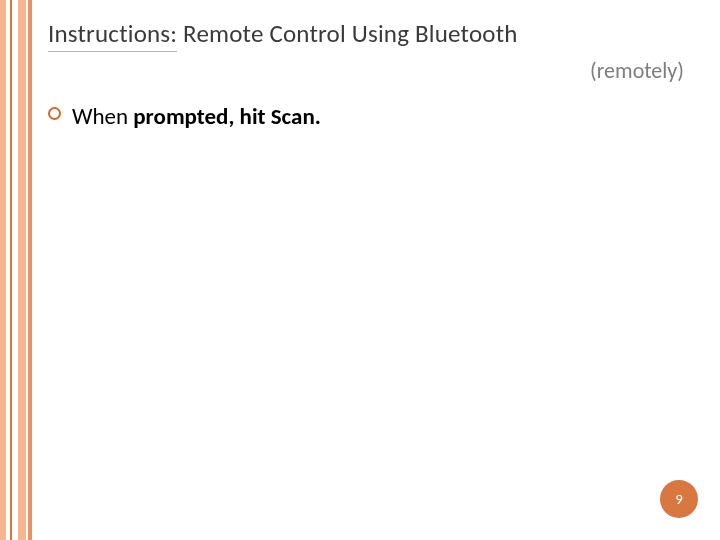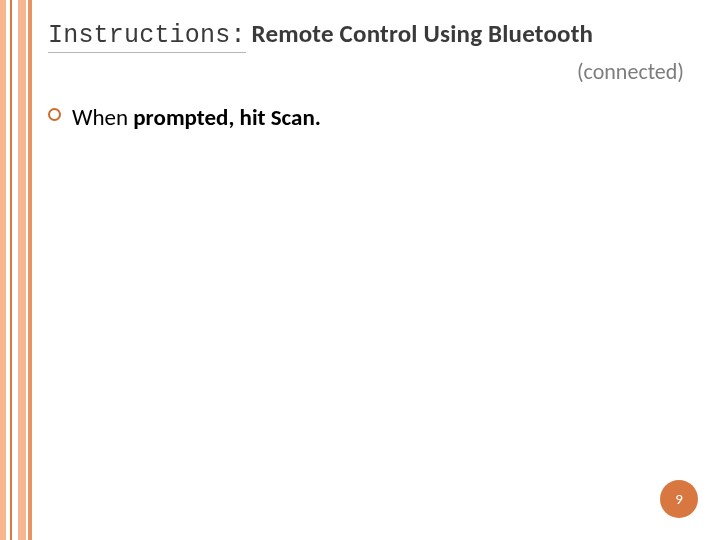--- a/index.html
+++ b/index.html
@@ -35,23 +35,22 @@
   .title {
     font-size: 25px;
     color: #3a3a3a;
     letter-spacing: 0.2px;
     font-weight: 400;
     padding-bottom: 4px;
   }
   .title .underline {
     border-bottom: 1.5px solid #b6b6b6;
     padding-bottom: 2px;
-    font-family: Liberation Mono, monospace;
   }
-  .title .bold { font-weight: 700; }
+  .title .bold { font-weight: 400; }
   .continued {
     text-align: right;
     font-size: 22px;
     color: #7d7d7d;
     margin-top: 4px;
     padding-right: 6px;
   }
   .bullets {
     margin-top: 18px;
     padding-right: 20px;
@@ -101,21 +100,21 @@
   <div class="stripe s4"></div>
   <div class="stripe s5"></div>
   <div class="stripe s6"></div>
   <div class="stripe s7"></div>
 </div>
 
 <div class="content">
   <div class="title">
     <span class="underline">Instructions:</span><span class="bold"> Remote Control Using Bluetooth</span>
   </div>
-  <div class="continued">(connected)</div>
+  <div class="continued">(remotely)</div>
 
   <div class="bullets">
     <div class="bullet-item">
       <span class="marker"></span>
       <span class="norm">When </span><span>prompted, hit Scan.</span>
     </div>
   </div>
 </div>
 
 <div class="page-num">

